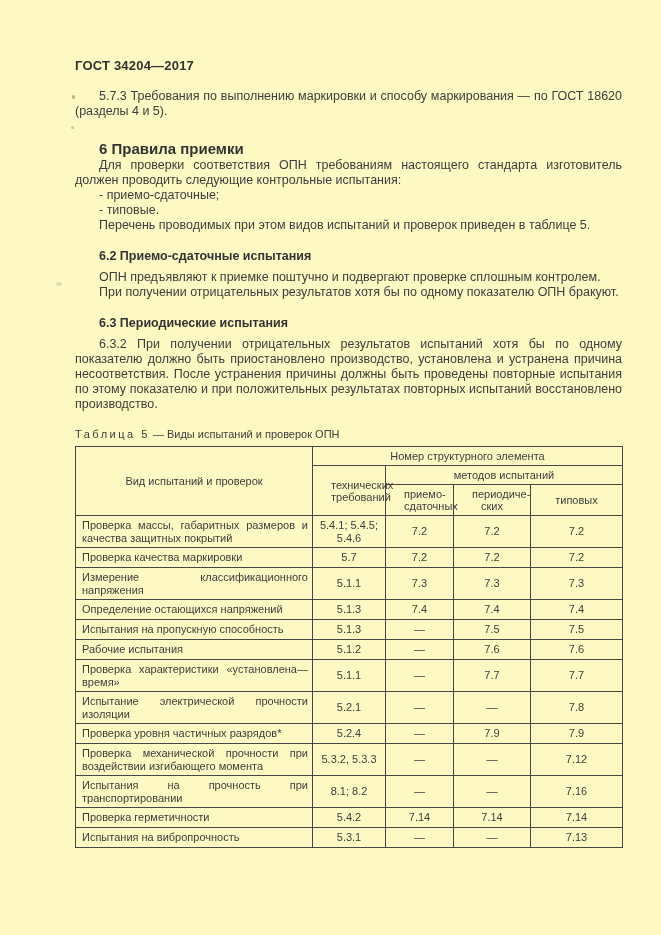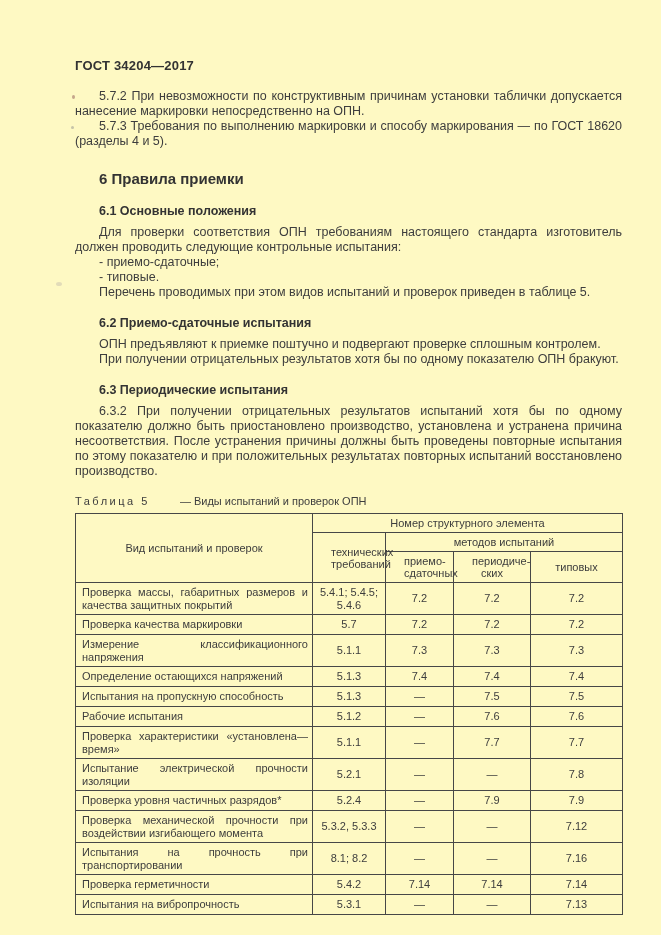--- a/index.html
+++ b/index.html
@@ -50,21 +50,21 @@
     line-height: 15px;
   }
 
   .table-caption {
     font-size: 11px;
     line-height: 13px;
     margin: 16px 0 5px 0;
     color: #3d3d3d;
   }
   .table-caption .cap-label { letter-spacing: 2.5px; }
-  .table-caption .cap-rest { letter-spacing: 0; margin-left: 27px; }
+  .table-caption .cap-rest { letter-spacing: 0; }
 
   table.t5 {
     border-collapse: collapse;
     width: 547px;
     table-layout: fixed;
     border: 1.5px solid #474747;
   }
   table.t5 th, table.t5 td {
     border: 1px solid #474747;
     font-weight: normal;
@@ -109,26 +109,24 @@
 <body>
 
 <div class="page">
   <div class="speck speck1"></div>
   <div class="speck speck2"></div>
   <div class="speck speck3"></div>
 
   <div class="content">
     <div class="doc-number">ГОСТ 34204—2017</div>
 
-    <p class="body-par">5.7.2 При невозможности по конструктивным причинам установки таблички допускается нанесе­ние маркировки непосредственно на ОПН.</p>
     <p class="body-par">5.7.3 Требования по выполнению маркировки и способу маркирования — по ГОСТ 18620 (разделы 4 и 5).</p>
 
     <h1 class="sec">6 Правила приемки</h1>
 
-    <h2 class="subsec">6.1 Основные положения</h2>
     <p class="body-par">Для проверки соответствия ОПН требованиям настоящего стандарта изготовитель должен прово­дить следующие контрольные испытания:</p>
     <p class="body-par no-just">- приемо-сдаточные;</p>
     <p class="body-par no-just">- типовые.</p>
     <p class="body-par">Перечень проводимых при этом видов испытаний и проверок приведен в таблице 5.</p>
 
     <h2 class="subsec">6.2 Приемо-сдаточные испытания</h2>
     <p class="body-par">ОПН предъявляют к приемке поштучно и подвергают проверке сплошным контролем.</p>
     <p class="body-par">При получении отрицательных результатов хотя бы по одному показателю ОПН бракуют.</p>
 
     <h2 class="subsec">6.3 Периодические испытания</h2>

